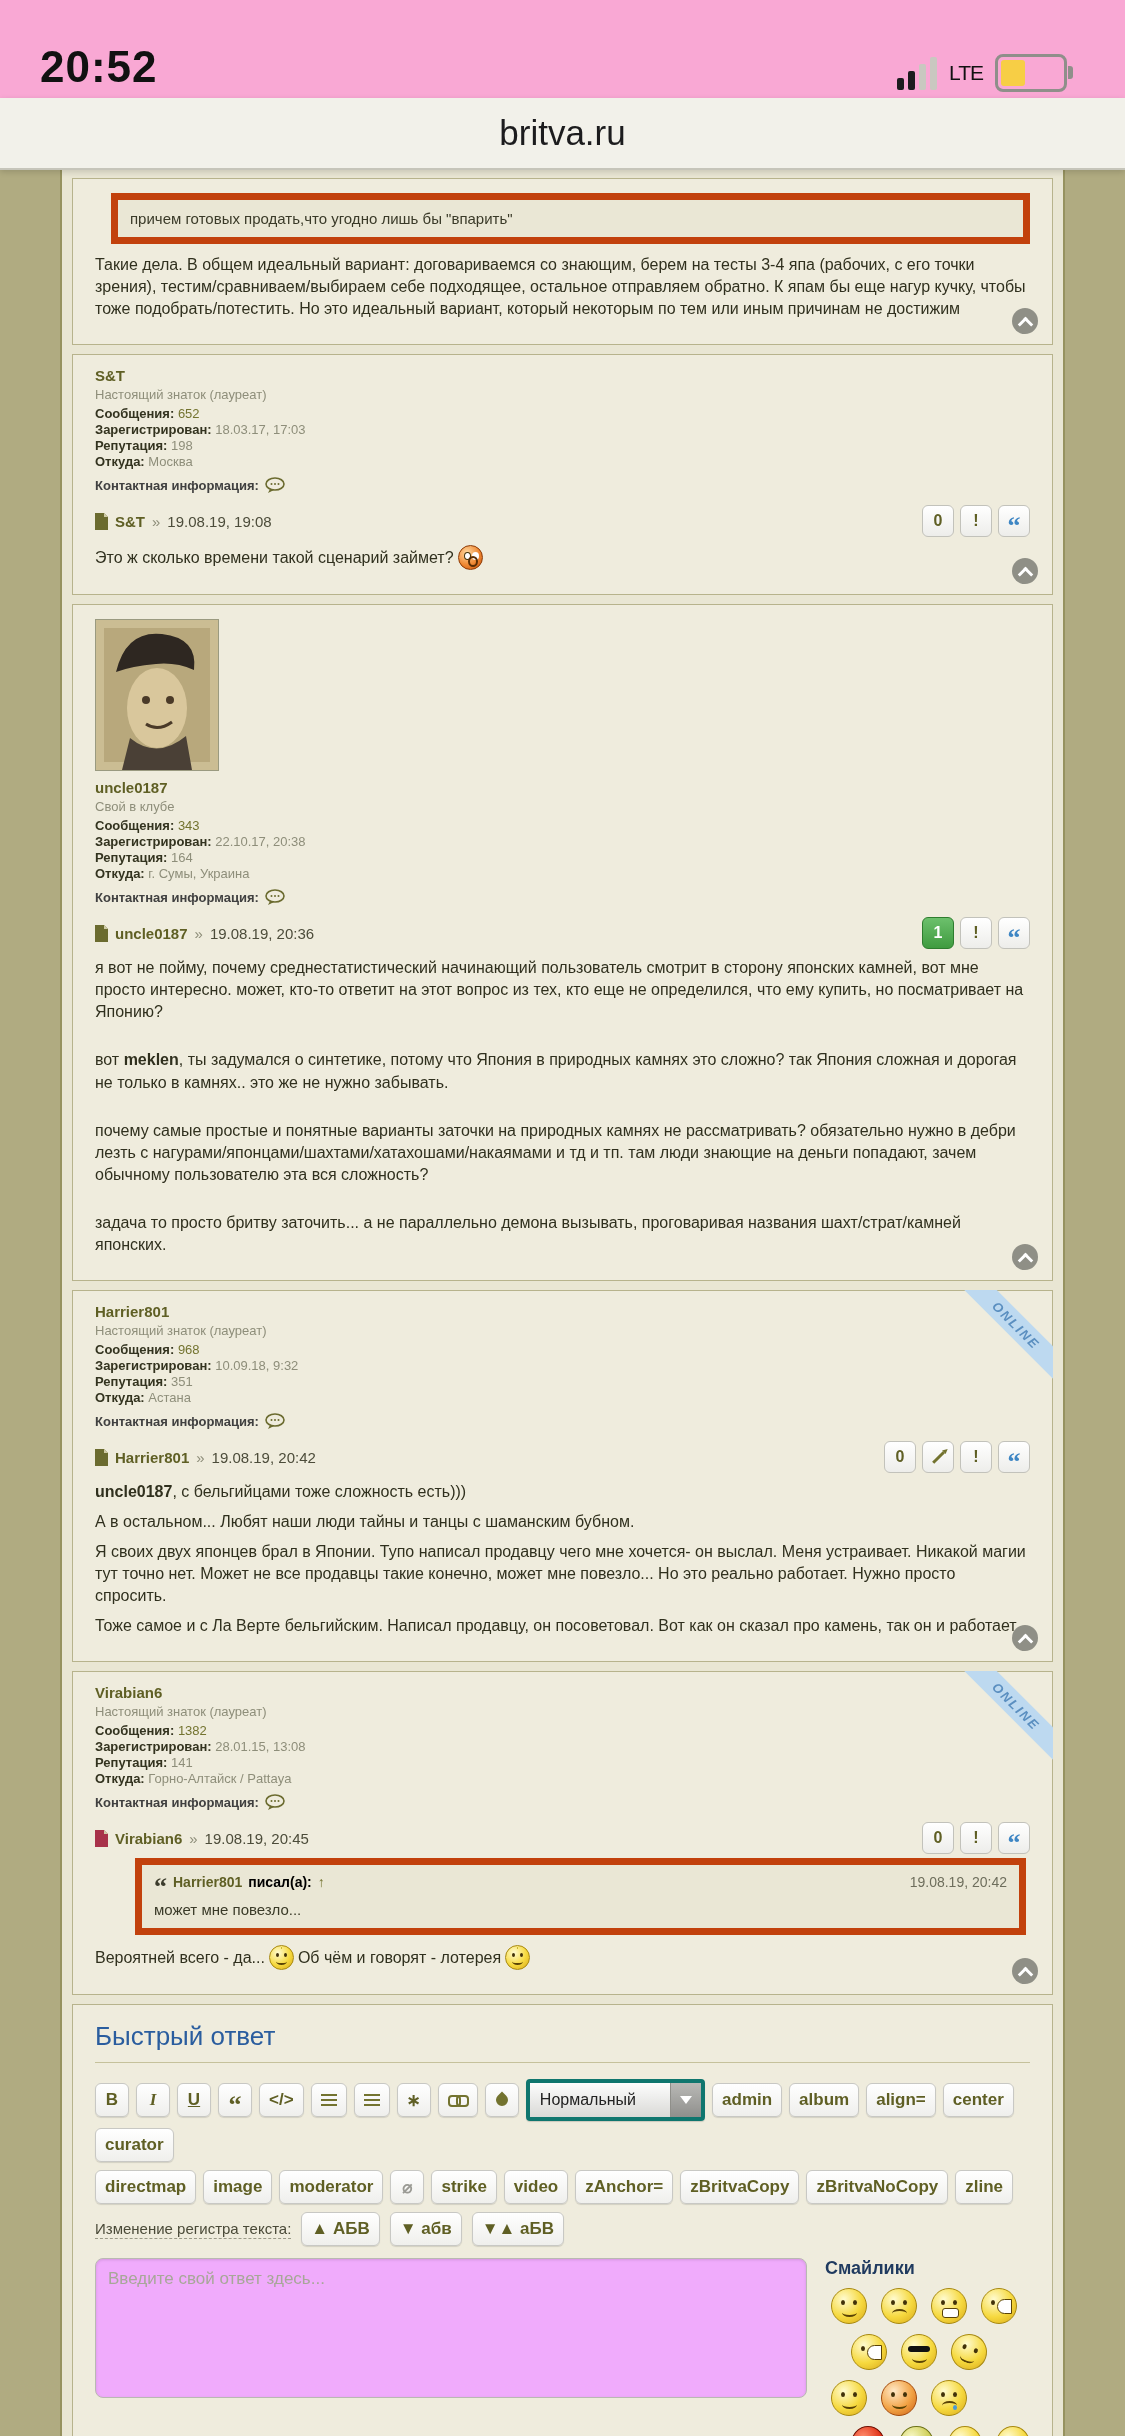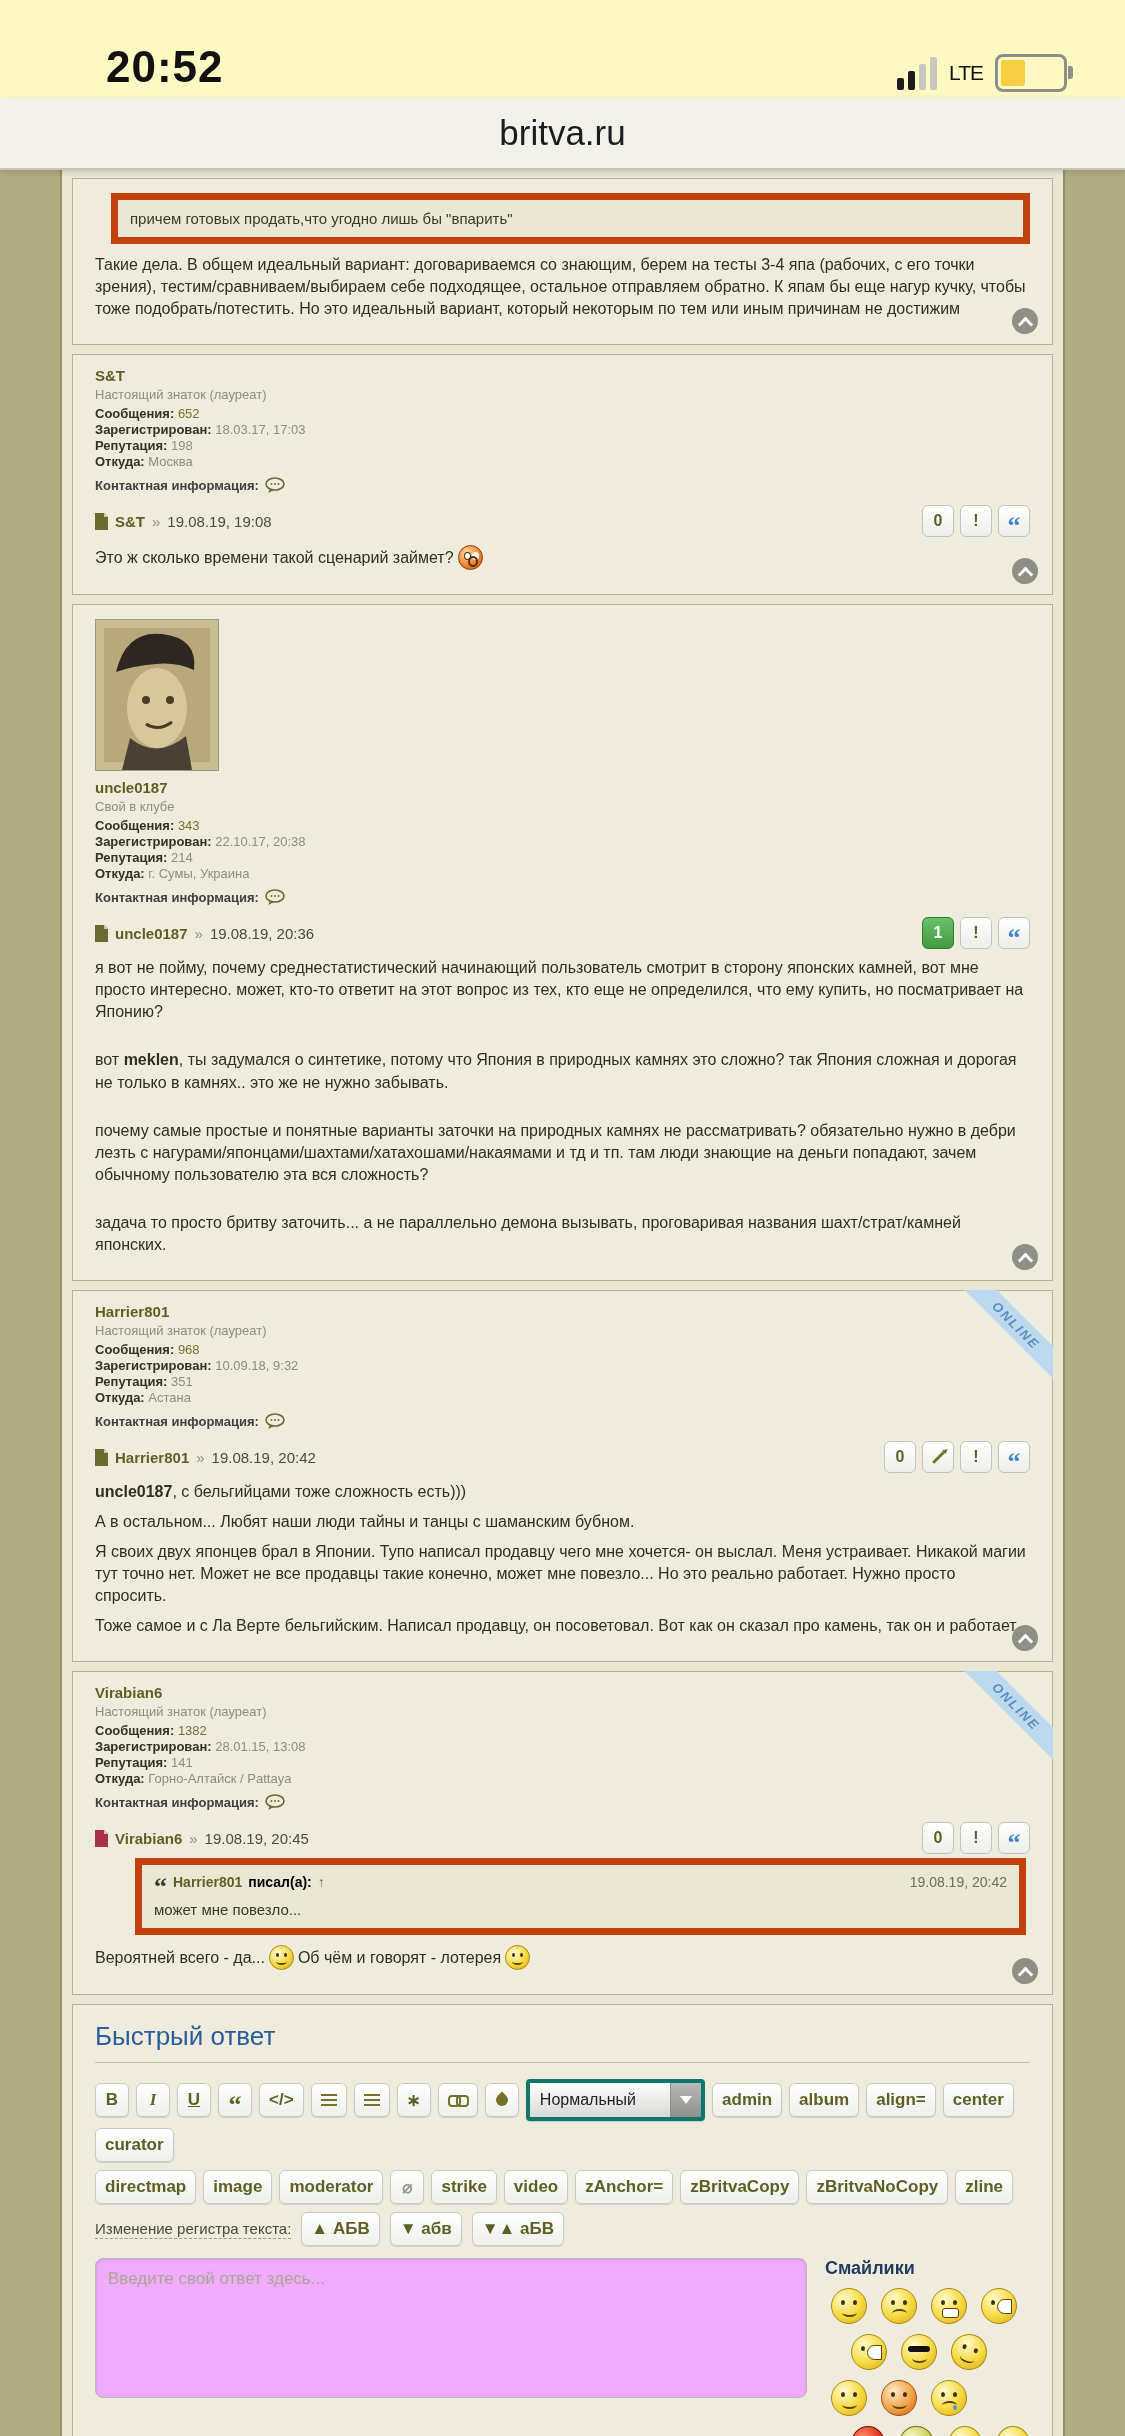--- a/index.html
+++ b/index.html
@@ -4,22 +4,22 @@
 <style>
   html,body{margin:0;padding:0;}
   body{
     width:1125px;height:2436px;overflow:hidden;position:relative;
     background:#b0ab81;
     font-family:"Liberation Sans","DejaVu Sans",sans-serif;
     -webkit-font-smoothing:antialiased;
   }
   
   .statusbar{
-    height:98px;background:#fef9c3;display:flex;align-items:flex-end;
-    justify-content:space-between;padding:0 58px 6px 106px;box-sizing:border-box;
+    height:98px;background:#f9a8d4;display:flex;align-items:flex-end;
+    justify-content:space-between;padding:0 58px 6px 40px;box-sizing:border-box;
   }
   .time{font-size:44px;font-weight:700;color:#111;letter-spacing:1px;}
   .sb-right{display:flex;align-items:center;gap:12px;}
   .bars{display:flex;align-items:flex-end;gap:4px;height:34px;}
   .bars i{display:block;width:7px;border-radius:2px;background:#1c1c1e;}
   .bars i.b1{height:12px}.bars i.b2{height:19px}
   .bars i.b3{height:26px;background:#c9c8c0}.bars i.b4{height:33px;background:#c9c8c0}
   .lte{font-size:21px;color:#111;font-weight:400;letter-spacing:-1px;}
   .batt{position:relative;width:66px;height:32px;border:3px solid #8f8f8a;border-radius:8px;display:inline-block;}
   .batt .fill{position:absolute;left:3px;top:3px;bottom:3px;width:24px;background:#f7ce45;border-radius:3px;}
@@ -239,21 +239,21 @@
       <path d="M20 52 Q30 10 66 14 Q102 18 98 50 Q80 42 60 44 Q36 46 20 52 Z" fill="#2e2721"></path>
       <path d="M34 118 Q61 140 90 116 L96 150 L26 150 Z" fill="#4a4036"></path>
       <circle cx="50" cy="80" r="4" fill="#4a3a28"></circle>
       <circle cx="74" cy="80" r="4" fill="#4a3a28"></circle>
       <path d="M50 104 Q62 112 76 102" stroke="#4a3a28" stroke-width="3" fill="none"></path>
     </svg>
     <div class="uname"><a href="#">uncle0187</a></div>
     <div class="urank">Свой в клубе</div>
     <div class="udet"><b>Сообщения:</b> <a href="#" class="num">343</a></div>
     <div class="udet"><b>Зарегистрирован:</b> <span>22.10.17, 20:38</span></div>
-    <div class="udet"><b>Репутация:</b> <span>214</span></div>
+    <div class="udet"><b>Репутация:</b> <span>164</span></div>
     <div class="udet"><b>Откуда:</b> <span>г. Сумы, Украина</span></div>
     <div class="ucontact">
         <span>Контактная информация:</span>
       <svg width="20" height="16" viewBox="0 0 20 16">
           <ellipse cx="10" cy="7" rx="9" ry="6" fill="none" stroke="#6b6b2f" stroke-width="1.6"></ellipse>
           <path d="M5 12 L3 16 L9 13 Z" fill="#6b6b2f"></path>
           <circle cx="6.5" cy="7" r="1" fill="#6b6b2f"></circle>
           <circle cx="10" cy="7" r="1" fill="#6b6b2f"></circle>
           <circle cx="13.5" cy="7" r="1" fill="#6b6b2f"></circle>
         </svg>

